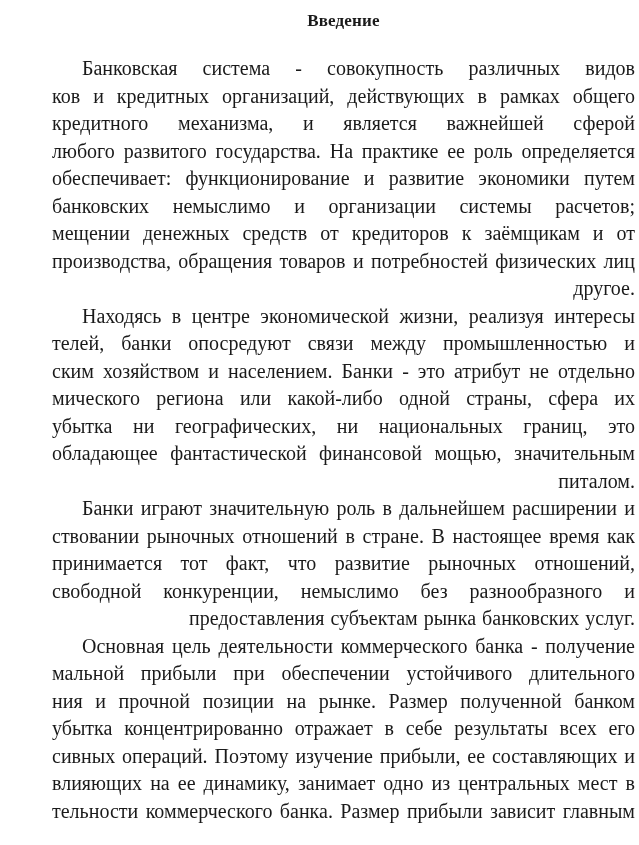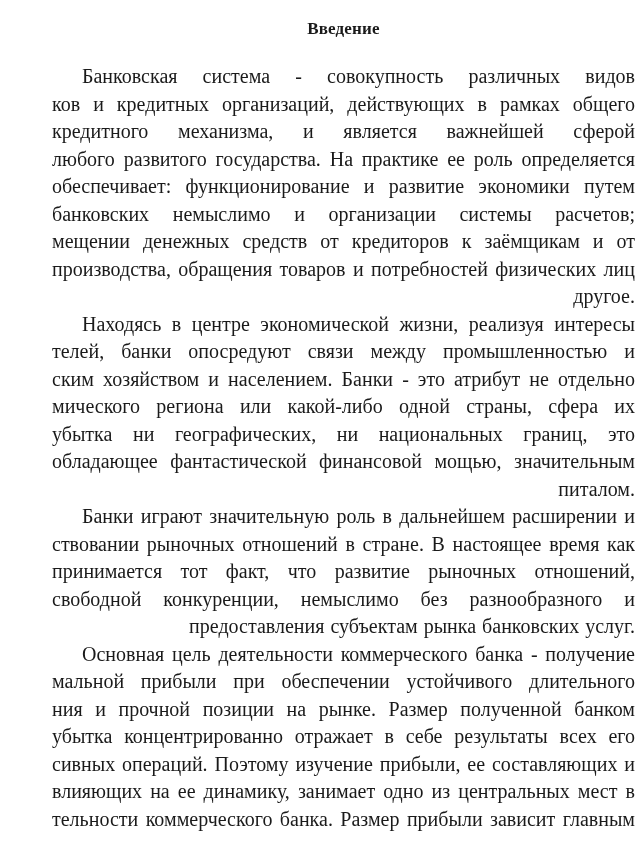--- a/index.html
+++ b/index.html
@@ -12,21 +12,21 @@
     height: 845px;
     overflow: hidden;
     font-family: "Liberation Serif", "DejaVu Serif", serif;
     color: #1a1a1a;
   }
   .page {
     width: 639px;
     height: 845px;
     background: #ffffff;
     box-sizing: border-box;
-    padding-top: 18px;
+    padding-top: 10px;
   }
   .content {
     margin-left: 52px;
     margin-right: 4px;
   }
   .doc-title {
     text-align: center;
     font-weight: bold;
     font-size: 17px;
     line-height: 22px;

